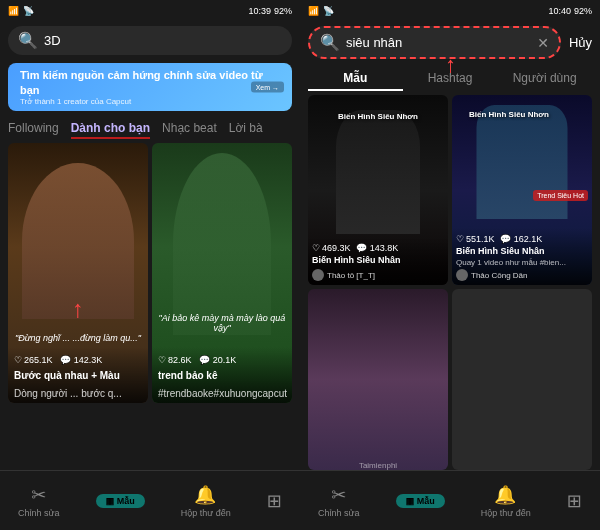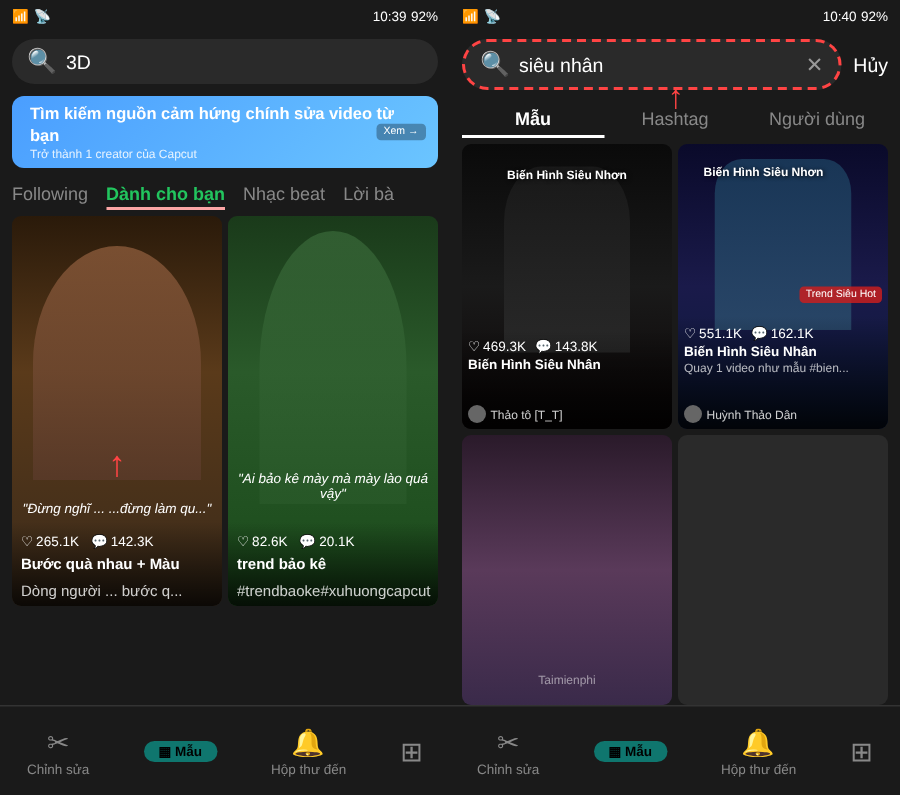--- a/index.html
+++ b/index.html
@@ -93,23 +93,23 @@
       gap: 12px;
       align-items: flex-start;
     }
     .tab-item {
       font-size: 12px;
       color: #888;
       padding: 2px 0;
       cursor: pointer;
     }
     .tab-item.active {
-      color: #22c55e;
+      color: #c4b5fd;
       font-weight: bold;
-      border-bottom: 2px solid #fca5a5;
+      border-bottom: 2px solid #b91c1c;
     }
 
     .video-grid {
       display: flex;
       gap: 4px;
       padding: 0 8px;
       flex: 1;
       overflow: hidden;
     }
 
@@ -313,21 +313,21 @@
       line-height: 1.3;
     }
     .result-sub {
       color: rgba(255,255,255,0.7);
       font-size: 8px;
     }
     .result-author {
       display: flex;
       align-items: center;
       gap: 3px;
-      margin-top: 20px;
+      margin-top: 2px;
     }
     .author-avatar {
       width: 12px;
       height: 12px;
       border-radius: 50%;
       background: #666;
       display: inline-block;
     }
     .author-name {
       color: rgba(255,255,255,0.8);
@@ -560,30 +560,30 @@
           </span>
           <span class="stat">
             <span>💬</span>
             <span>162.1K</span>
           </span>
         </div>
         <div class="result-title">Biến Hình Siêu Nhân</div>
         <div class="result-sub">Quay 1 video như mẫu #bien...</div>
         <div class="result-author">
           <span class="author-avatar"></span>
-          <span class="author-name">Huỳnh Thảo Dân</span>
+          <span class="author-name">Thảo Công Dân</span>
         </div>
       </div>
     </div>
 
   </div>
 
   <div class="results-row2">
     <div class="result-card2 vid-bg-woman">
-      <div style="position:absolute;bottom:12px;left:50%;transform:translateX(-50%);color:rgba(255,255,255,0.5);font-size:8px;white-space:nowrap;">Taimienphi</div>
+      <div style="position:absolute;bottom:0;left:50%;transform:translateX(-50%);color:rgba(255,255,255,0.5);font-size:8px;white-space:nowrap;">Taimienphi</div>
     </div>
     <div class="result-card2" style="background:#2a2a2a;">
     </div>
   </div>
 
   <div class="bottom-nav-right">
     <div class="nav-item-left">
       <span class="nav-icon">✂</span>
       <span>Chỉnh sửa</span>
     </div>

